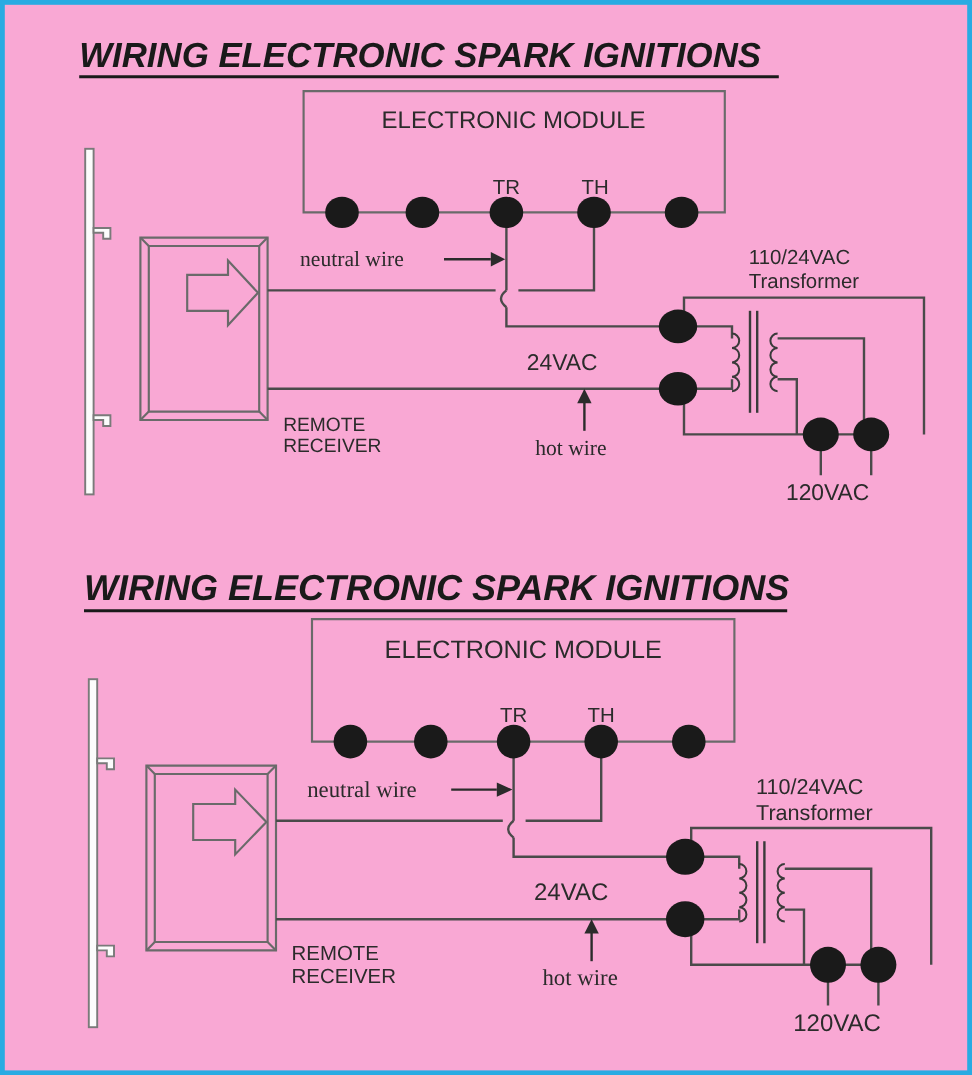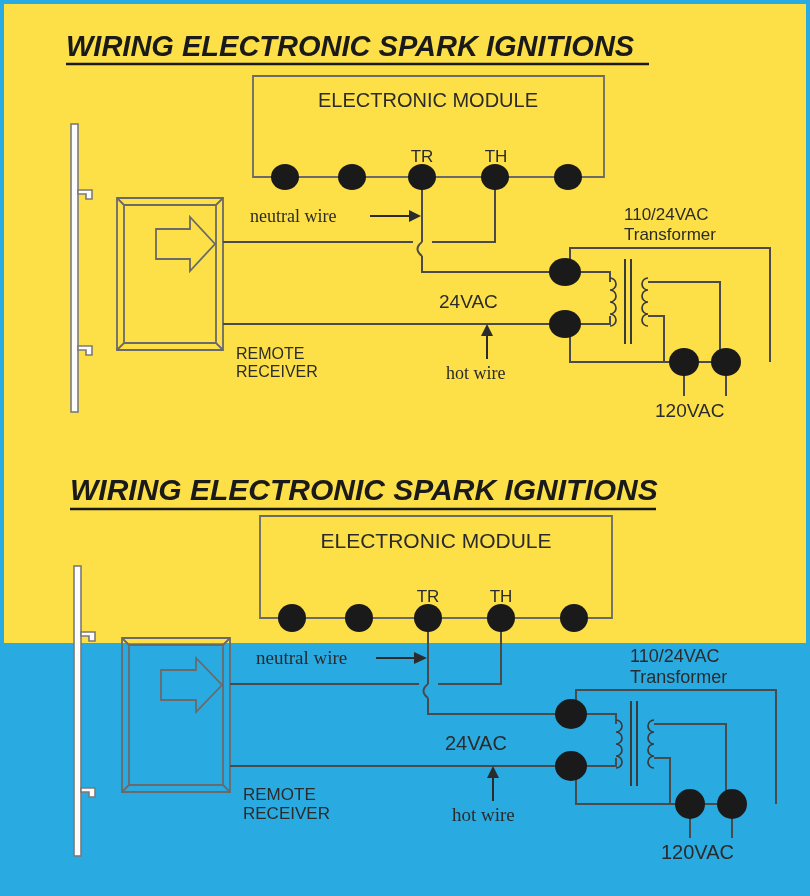--- a/index.html
+++ b/index.html
@@ -6,22 +6,22 @@
   html,body{margin:0;padding:0;}
   body{
     width:810px;height:896px;
     background:#29abe2;
     font-family:"Liberation Sans", sans-serif;
     overflow:hidden;
   }
   #page{
     position:absolute;
     left:4px;top:4px;
-    width:802px;height:639px;
-    background:#fde047;
+    width:802px;height:888px;
+    background:#f9a8d4;
     box-sizing:border-box;
   }
   .diagram{
     position:absolute;
     left:0;
     width:802px;
   }
   #diagram-1{top:0;height:446px;}
   #diagram-2{top:446px;height:442px;}
   .dsvg{display:block;width:100%;height:100%;}

